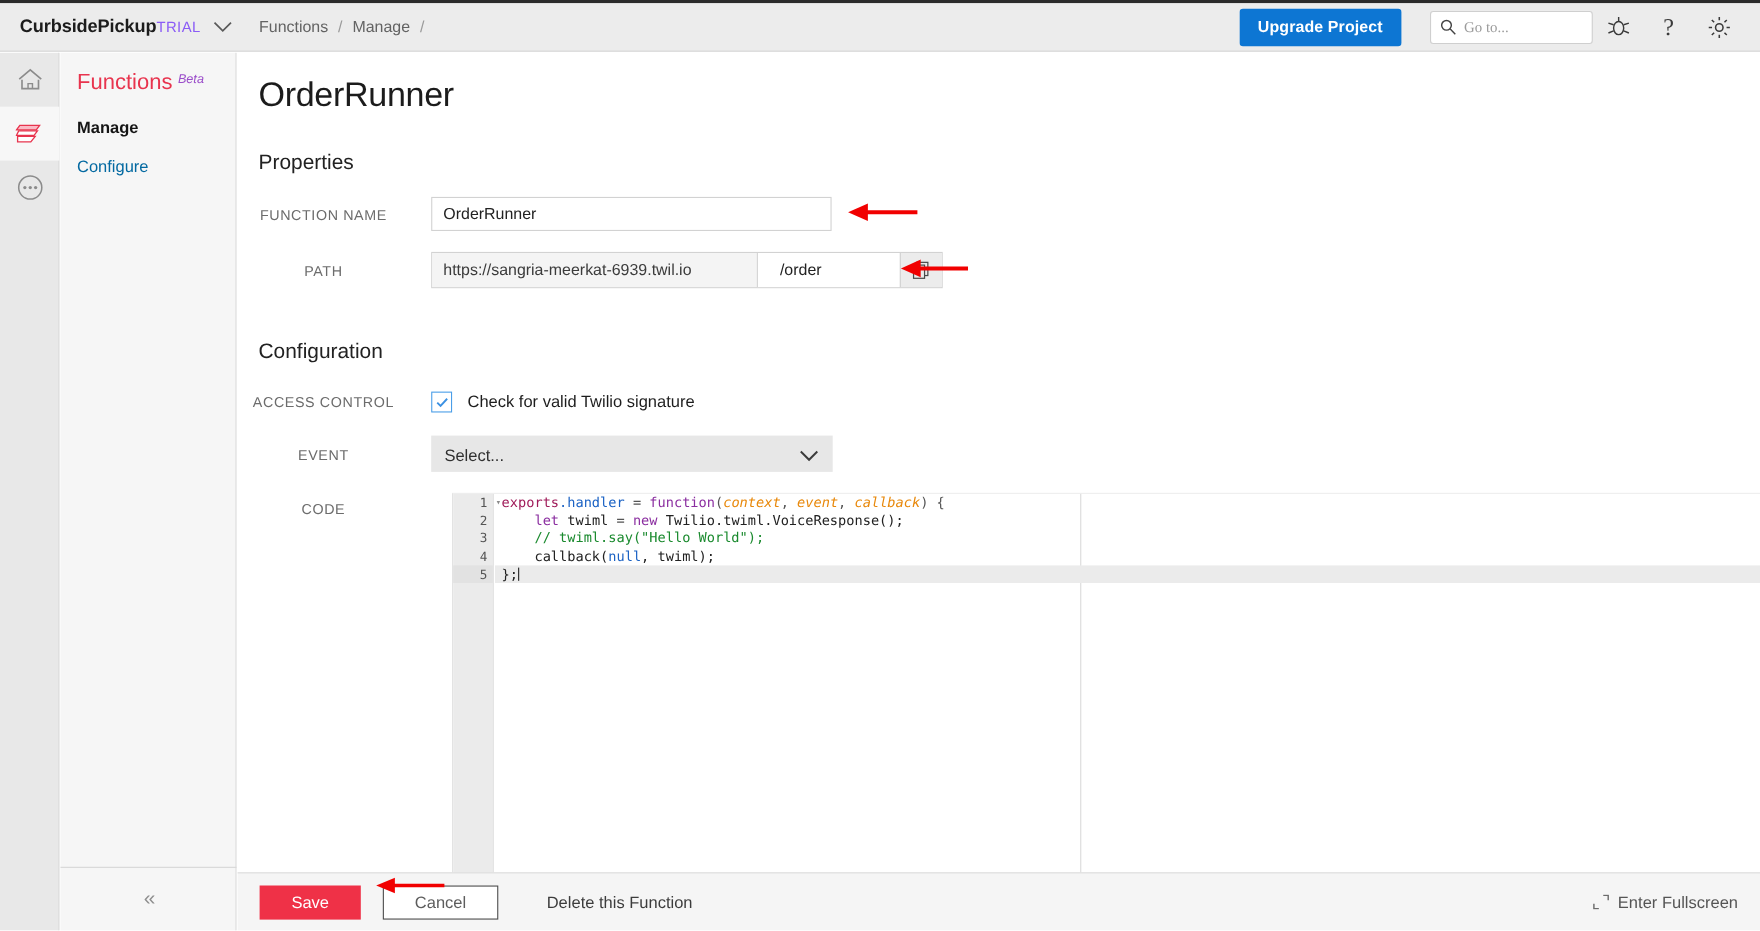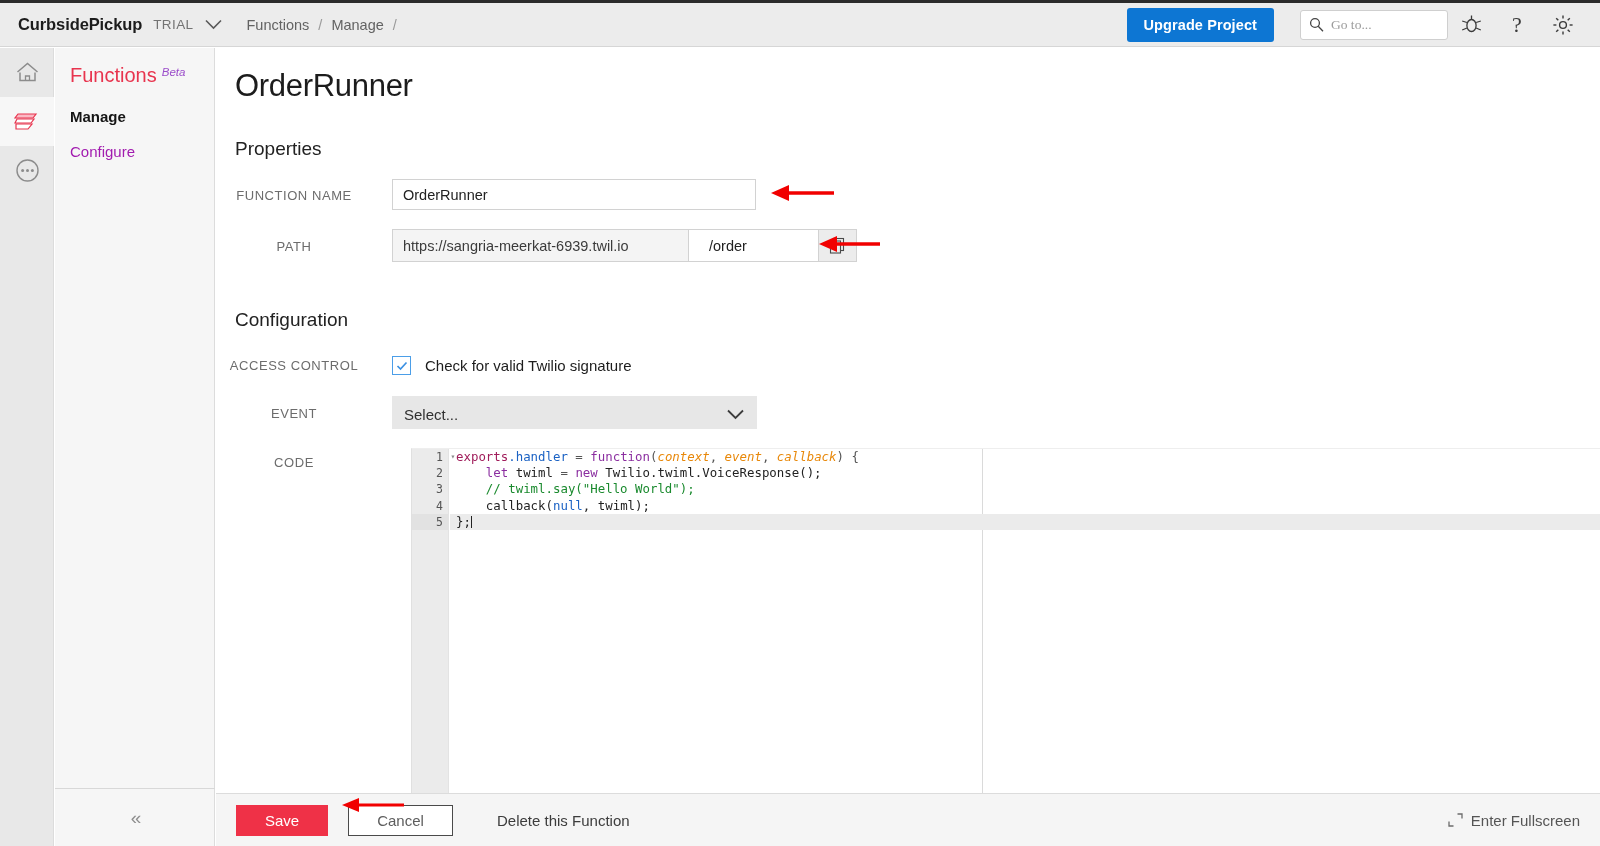--- a/index.html
+++ b/index.html
@@ -13,21 +13,21 @@
   
   .top-rule { position:absolute; top:0; left:0; width:1600px; height:3px; background:#2b2b2b; }
 
   
   .header {
     position:absolute; top:3px; left:0; width:1600px; height:44px;
     background:#ececec; border-bottom:1px solid #d6d6d6;
     display:flex; align-items:center;
   }
   .brand { font-size:16.5px; font-weight:bold; color:#1c1c1c; margin-left:18px; letter-spacing:-0.1px; }
-  .trial { font-size:13.5px; color:#737373; margin-left:11px; letter-spacing:0.4px; }
+  .trial { font-size:13.5px; color:#8b5cf6; letter-spacing:0.4px; }
   .caret-down { margin-left:12px; display:flex; align-items:center; cursor:pointer; }
   .crumbs { margin-left:24px; font-size:14.5px; color:#636363; display:flex; align-items:center; gap:9px; }
   .crumbs .sep { color:#9a9a9a; }
   .crumb-link { cursor:pointer; }
 
   .hdr-right { margin-left:auto; display:flex; align-items:center; gap:0; padding-right:14px; }
   .upgrade-btn {
     background:#0d76d3; color:#fff; font-size:14.5px; font-weight:bold;
     border:none; border-radius:3px; padding:9px 17px; cursor:pointer;
     font-family:"Liberation Sans", sans-serif; letter-spacing:0.1px;
@@ -51,21 +51,21 @@
   
   .sidenav {
     position:absolute; top:48px; left:55px; width:160px; height:798px;
     background:#f6f6f6; border-right:1px solid #dcdcdc;
   }
   .sidenav-title {
     font-size:20px; color:#e8344e; padding:16px 0 0 15px; display:flex; align-items:flex-start; gap:5px;
   }
   .sidenav-title .beta { font-size:11.5px; font-style:italic; color:#9b4dca; margin-top:2px; }
   .nav-item {
-    font-size:15px; color:#a21caf; padding:9px 0 9px 15px; cursor:pointer;
+    font-size:15px; color:#0369a1; padding:9px 0 9px 15px; cursor:pointer;
   }
   .nav-item.sel { color:#151515; font-weight:bold; }
   .nav-spacer { height:12px; }
   .collapse-row {
     position:absolute; bottom:0; left:0; width:160px; height:58px;
     border-top:1px solid #d8d8d8; display:flex; align-items:center; justify-content:center;
     cursor:pointer;
   }
   .collapse-row span { font-size:19px; color:#8e8e8e; letter-spacing:-2px; }
 

